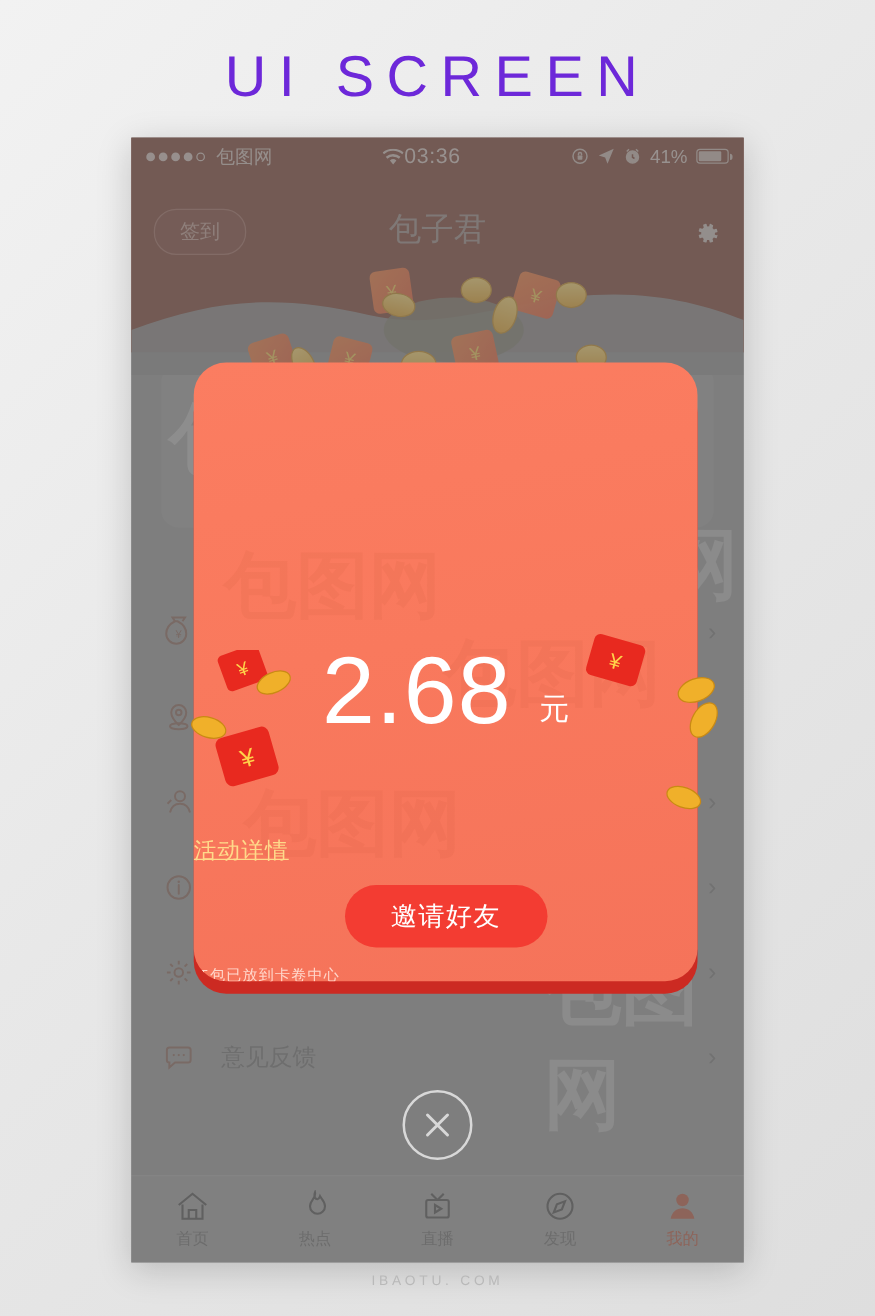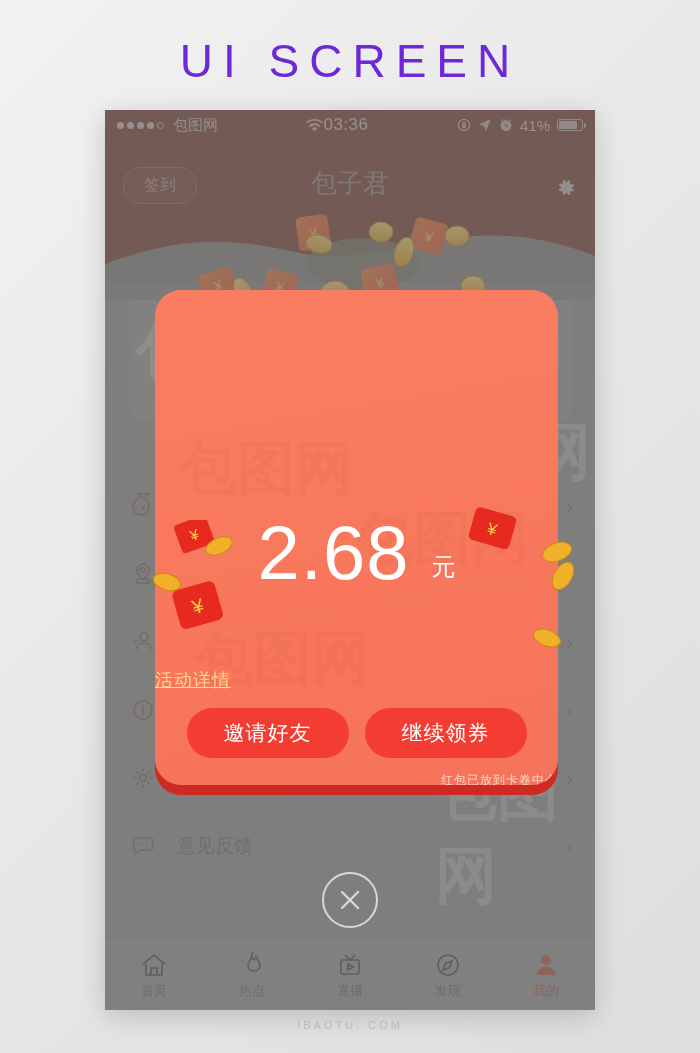--- a/index.html
+++ b/index.html
@@ -179,21 +179,21 @@
   .m-btn {
     width: 162px; height: 50px; border-radius: 25px;
     background: #f33c32;
     display: flex; align-items: center; justify-content: center;
     color: #fff; font-size: 21px; letter-spacing: 1px;
     border: none;
     font-family: inherit;
   }
   .m-foot {
     position: absolute; left: 0; top: 482px; width: 100%;
-    text-align: right; font-size: 12px; color: #ffd7cb; letter-spacing: 1px;
+    text-align: left; font-size: 12px; color: #ffd7cb; letter-spacing: 1px;
   }
   .modal-wm {
     position: absolute; color: rgba(210,90,60,.13); font-size: 58px; font-weight: 700;
     pointer-events: none; user-select: none;
   }
 
   
   .deco { position: absolute; z-index: 21; pointer-events: none; }
 
   
@@ -502,21 +502,20 @@
 
       <div class="m-amount">
         <span class="num">2.68</span>
         <span class="unit">元</span>
       </div>
 
       <a class="m-link" href="#">活动详情</a>
 
       <div class="m-btns">
         <button class="m-btn">邀请好友</button>
-        <button class="m-btn">继续领券</button>
       </div>
 
       <div class="m-foot">红包已放到卡卷中心</div>
     </div>
 
     <svg class="deco" style="left:-6px; top:230px;" width="120" height="180" viewBox="0 0 120 180">
       <g transform="translate(24,6) rotate(-20)">
           <rect width="34" height="30" rx="4" fill="#e8291f"></rect>
           <text x="17" y="21" font-size="15" fill="#ffd24a" text-anchor="middle">¥</text>
         </g>

